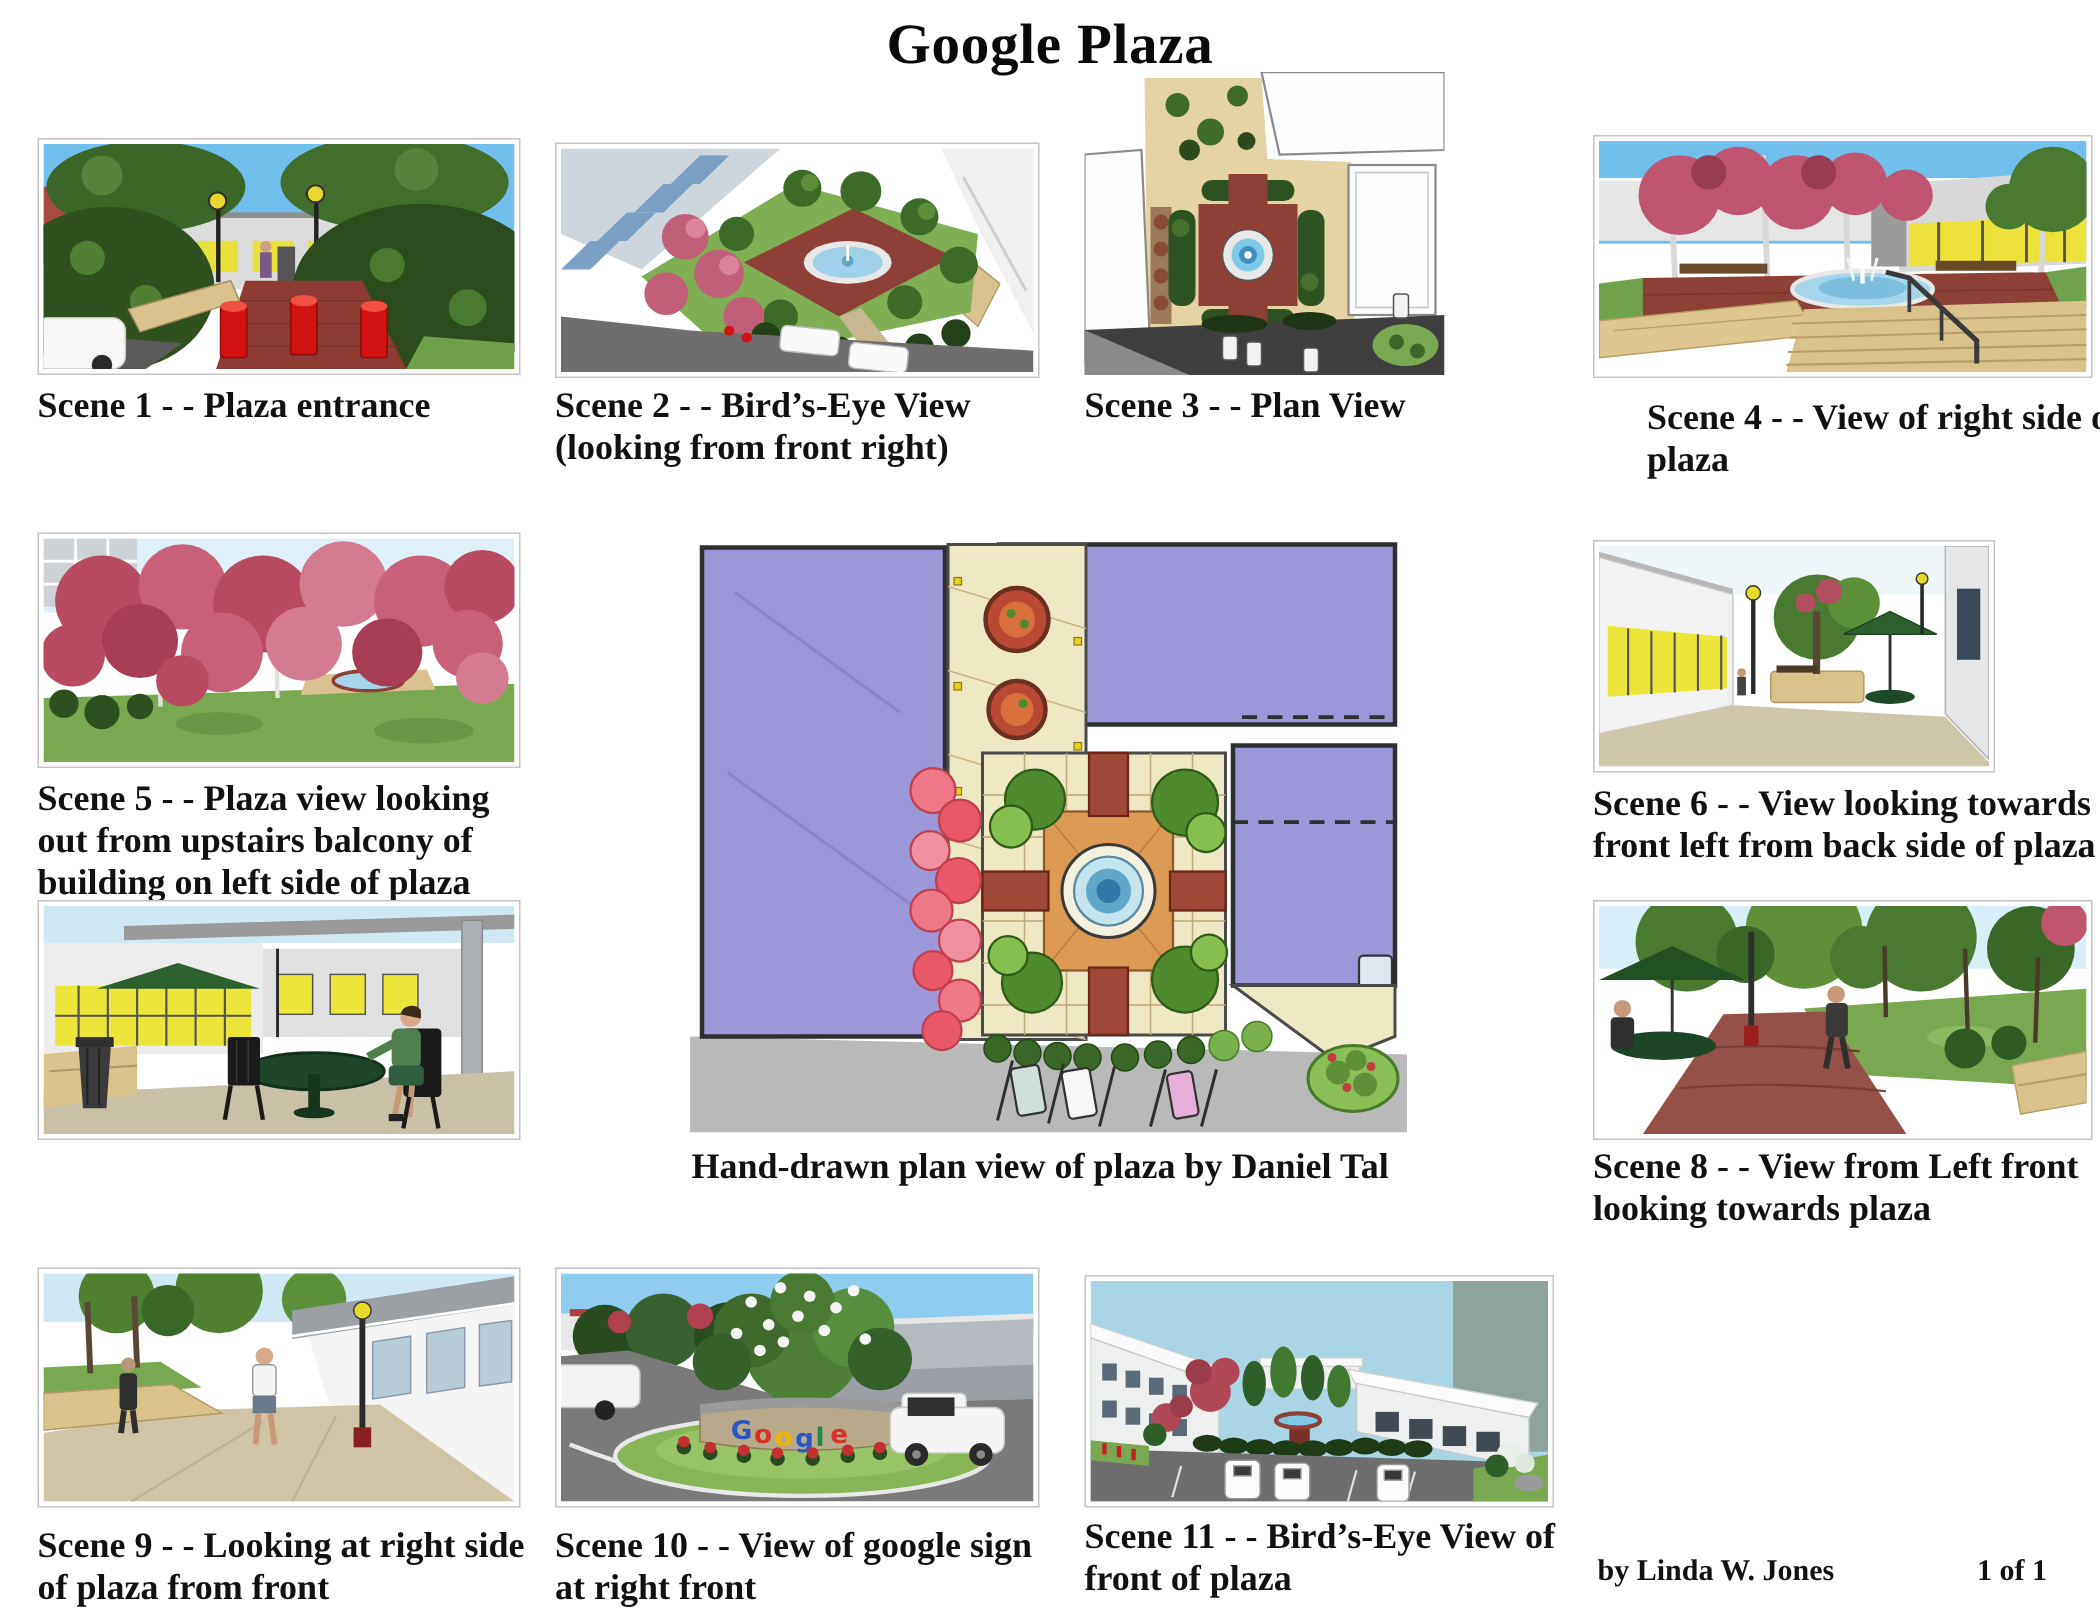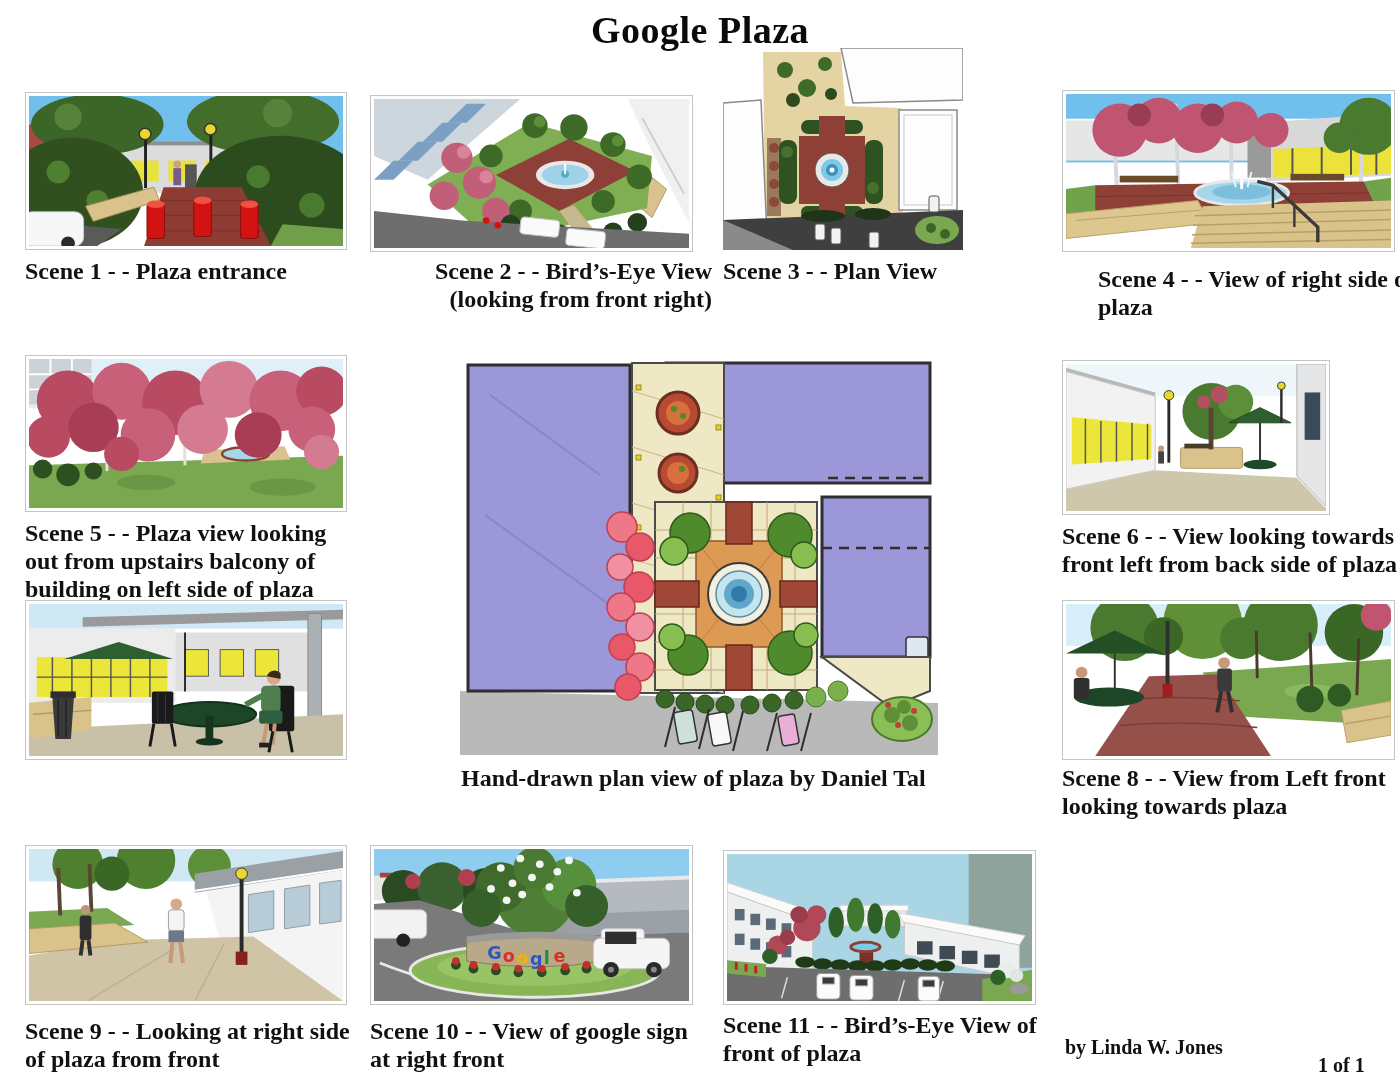--- a/index.html
+++ b/index.html
@@ -110,21 +110,21 @@
         <circle cx="270" cy="130" r="10" fill="#24411b"></circle>
       <polygon points="0,118 90,128 323,142 323,157 0,157" fill="#6e6e6e"></polygon>
       <g transform="rotate(6 170 135)">
         <rect x="150" y="126" width="40" height="18" rx="4" fill="#fafafa" stroke="#bbb"></rect>
         <rect x="198" y="133" width="40" height="18" rx="4" fill="#fafafa" stroke="#bbb"></rect>
       </g>
       <circle cx="115" cy="128" r="3.5" fill="#d31212"></circle>
         <circle cx="127" cy="133" r="3.5" fill="#d31212"></circle>
     </svg>
   </div>
-  <div class="caption" style="left:382px;top:258px;width:330px;text-align:right;">Scene 2 - - Bird’s-Eye View (looking from front right)</div>
+  <div class="caption" style="left:370px;top:258px;width:330px;">Scene 2 - - Bird’s-Eye View (looking from front right)</div>
 
   <div class="cell noborder" style="left:723px;top:48px;width:240px;height:202px;">
     <svg viewBox="0 0 240 202" preserveAspectRatio="none">
       <rect width="240" height="202" fill="#ffffff"></rect>
       <polygon points="40,4 118,4 122,58 178,60 180,168 42,172" fill="#e4d4a4"></polygon>
       <polygon points="0,55 38,52 44,188 0,194" fill="#fdfdfd" stroke="#8a8a8a" stroke-width="1.5"></polygon>
       <polygon points="118,0 240,0 240,52 130,55" fill="#fdfdfd" stroke="#8a8a8a" stroke-width="1.5"></polygon>
       <rect x="176" y="62" width="58" height="100" fill="#fdfdfd" stroke="#8a8a8a" stroke-width="1.5"></rect>
       <rect x="181" y="67" width="48" height="90" fill="none" stroke="#c8c8c8" stroke-width="1"></rect>
       <circle cx="62" cy="22" r="8" fill="#3f6a28"></circle>
@@ -723,15 +723,15 @@
       <polygon points="262,132 313,122 313,155 262,155" fill="#7aa850"></polygon>
       <circle cx="287" cy="122" r="9" fill="#e8eee8"></circle>
         <circle cx="297" cy="128" r="7" fill="#dfe8df"></circle>
       <circle cx="278" cy="130" r="8" fill="#2f5f28"></circle>
       <ellipse cx="300" cy="142" rx="10" ry="6" fill="#9a9a9a"></ellipse>
     </svg>
   </div>
   <div class="caption" style="left:723px;top:1012px;width:330px;">Scene 11 - - Bird’s-Eye View of front of plaza</div>
 
   <div class="footer-text" style="left:1065px;top:1036px;width:260px;">by Linda W. Jones</div>
-  <div class="footer-text" style="left:1318px;top:1036px;width:80px;margin-top:18px;">1 of 1</div>
+  <div class="footer-text" style="left:1318px;top:1036px;width:80px;">1 of 1</div>
 
 </div>
 
 </body></html>

